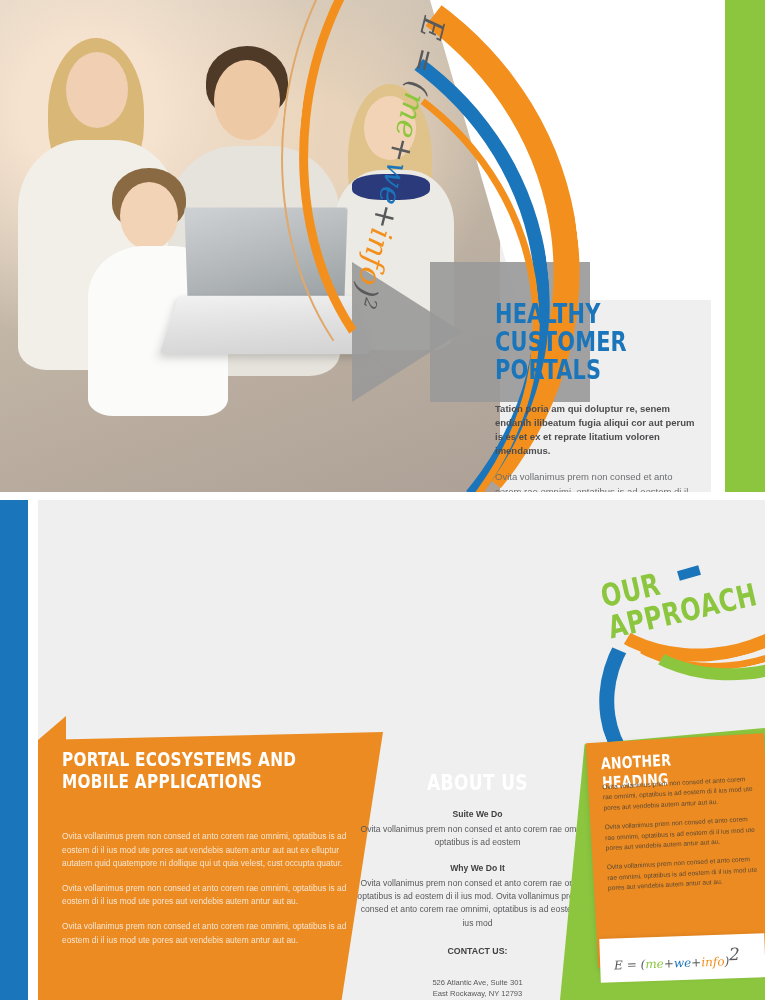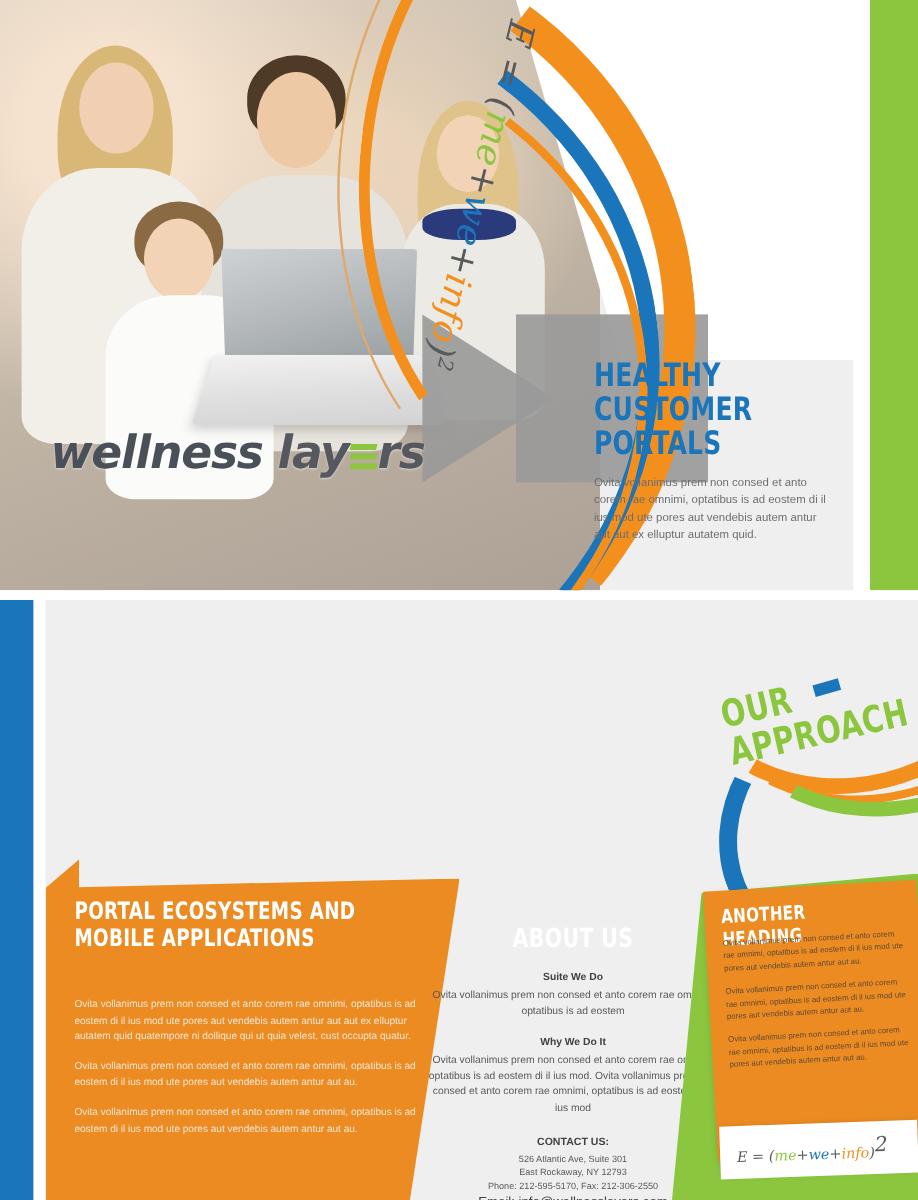--- a/index.html
+++ b/index.html
@@ -193,21 +193,21 @@
     font-weight:bold; font-size:22px; color:#ffffff; text-transform:uppercase;
     letter-spacing:.4px; transform:scaleX(.86); margin-bottom:14px;
   }
   .about-sub{
     font-size:8.6px; font-weight:bold; color:#414042; margin:0 0 4px 0;
   }
   .about-p{
     font-size:8.6px; line-height:1.55; color:#58595b; margin-bottom:13px;
   }
   .contact-head{
-    font-size:8.8px; font-weight:bold; color:#414042; margin-top:16px; margin-bottom:4px;
+    font-size:8.8px; font-weight:bold; color:#414042; margin-top:16px; margin-bottom:21px;
   }
   .contact-line{ font-size:7.6px; line-height:1.5; color:#58595b; }
   .contact-email{ font-size:11px; color:#414042; margin-top:2px; }
 
   .green-shape{
     position:absolute; left:560px; top:228px; width:205px; height:272px;
     background:#8cc63f;
     clip-path:polygon(12% 6%, 100% 0, 100% 100%, 0 100%);
   }
   .another{
@@ -305,27 +305,24 @@
       <div class="swoosh swoosh-orange-big"></div>
       <div class="swoosh swoosh-blue"></div>
       <div class="swoosh swoosh-orange-thin"></div>
       <div class="swoosh swoosh-top-arc-thin"></div>
       <div class="swoosh swoosh-top-arc"></div>
 
       <div class="equation-top">
         <span>E = (</span><span class="eq-me">me</span><span>+</span><span class="eq-we">we</span><span>+</span><span class="eq-info">info</span><span>)</span><span class="eq-sup">2</span>
       </div>
 
-      <div class="logo">
-        <span>wellness</span>
-        <span class="lay">lay</span><span class="e-bars"><i></i><i></i><i></i></span><span class="lay">rs</span>
-      </div>
 
       <div class="top-text">
         <div class="top-title">HEALTHY CUSTOMER PORTALS</div>
+        <div class="top-lead">Tation poria am qui doluptur re, senem endanih ilibeatum fugia aliqui cor aut perum is es et ex et reprate litatium voloren imendamus.</div>
         <div class="top-body">Ovita vollanimus prem non consed et anto corem rae omnimi, optatibus is ad eostem di il ius mod ute pores aut vendebis autem antur aut aut ex elluptur autatem quid.</div>
       </div>
     </div>
     <div class="top-white-right"></div>
     <div class="top-greenbar"></div>
   </div>
 
   <div class="gap"></div>
 
   <div class="bot-panel">

